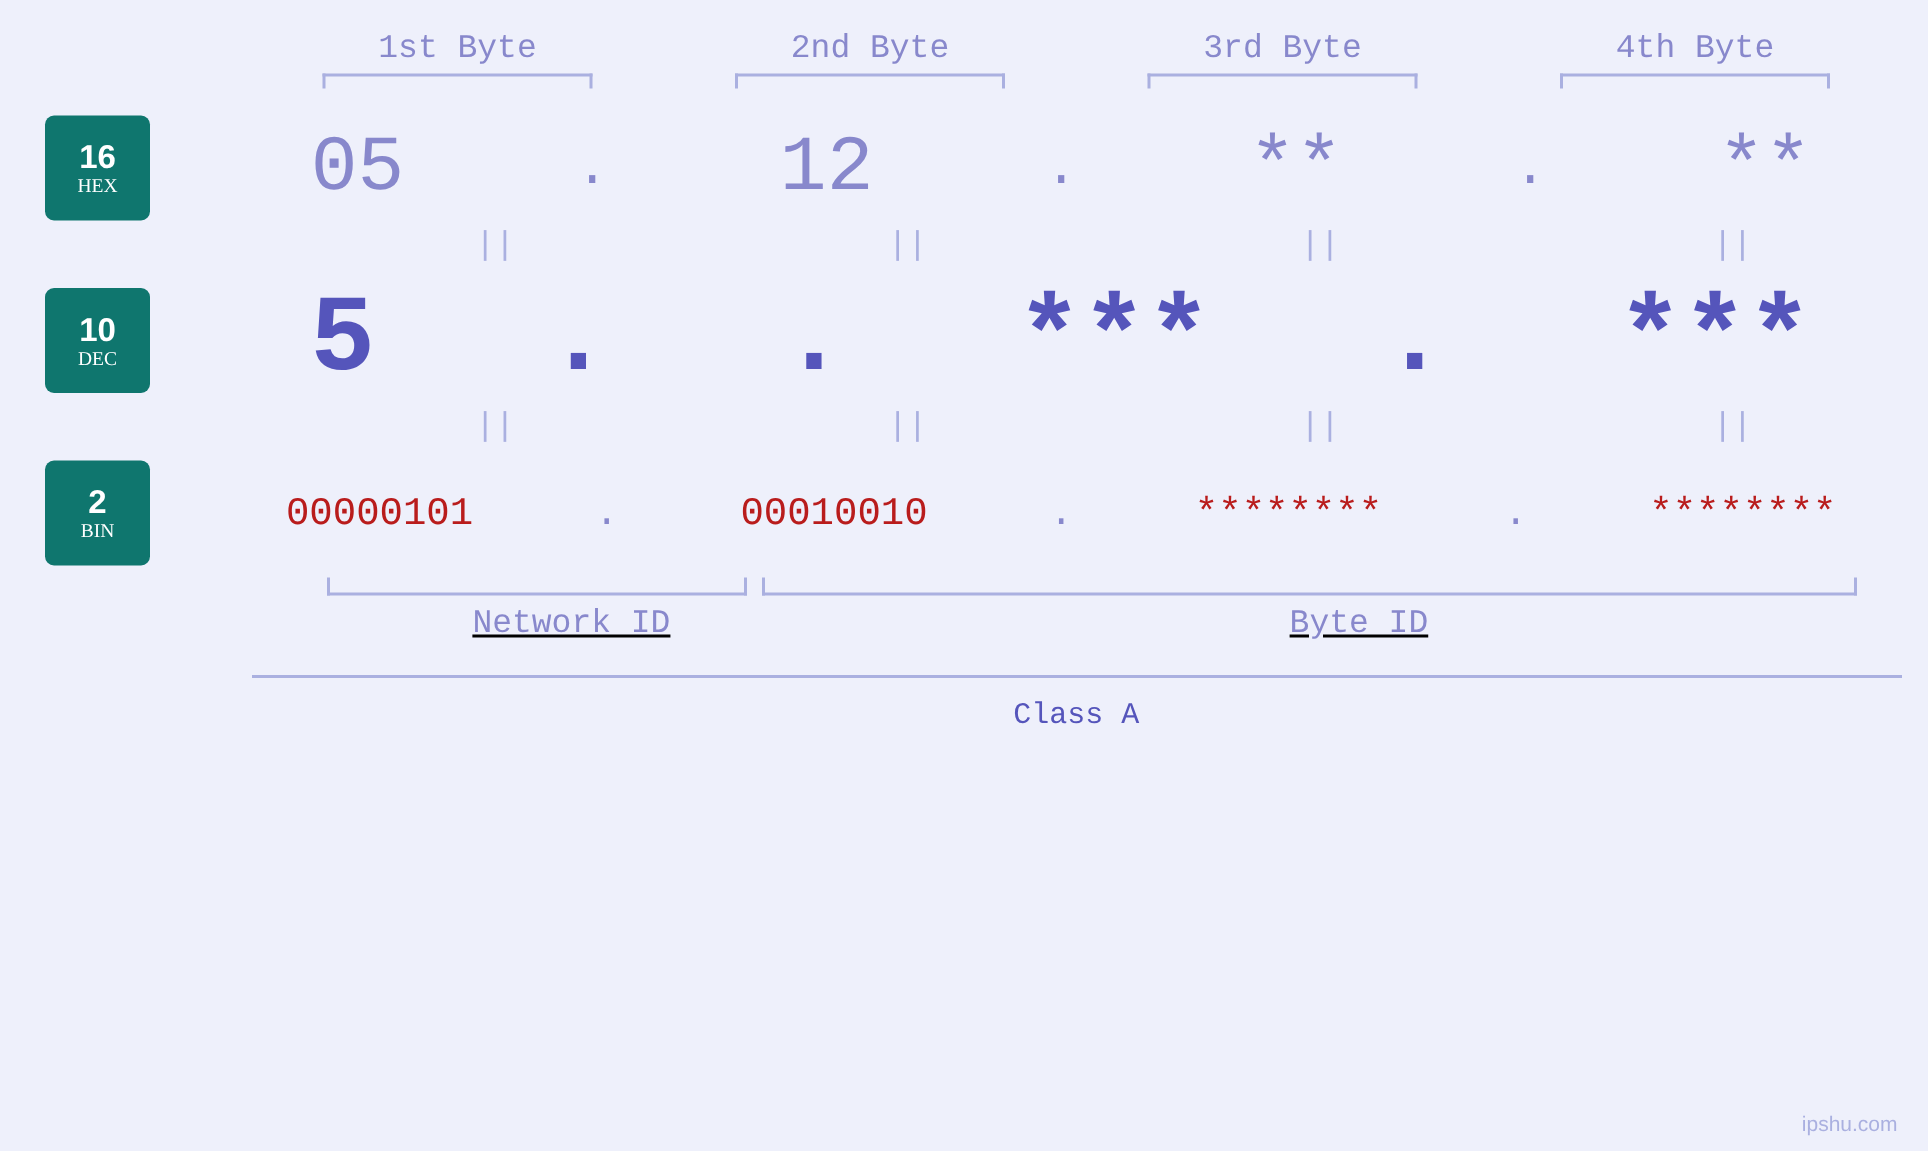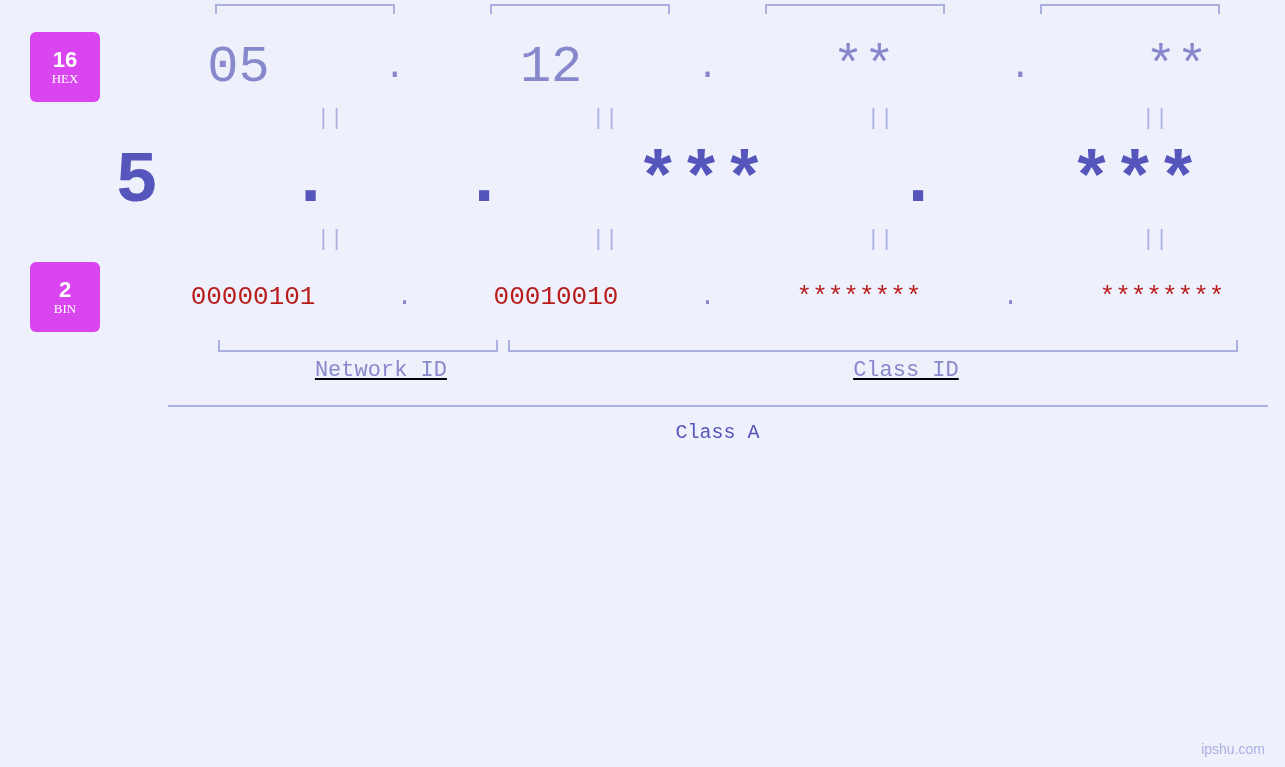--- a/index.html
+++ b/index.html
@@ -57,21 +57,21 @@
       display: flex;
       align-items: center;
       width: 1285px;
       position: relative;
     }
 
     
     .badge {
       width: 70px;
       height: 70px;
-      background-color: #d946ef;
+      background-color: #0f766e;
       border-radius: 6px;
       display: flex;
       flex-direction: column;
       align-items: center;
       justify-content: center;
       margin-left: 30px;
       flex-shrink: 0;
       text-align: center;
     }
     .badge-num {
@@ -184,20 +184,26 @@
     .hex-dot {
       color: #8888cc;
       font-size: 36px;
     }
   </style>
 </head>
 <body>
 
 <div class="main-container">
 
+  <div class="byte-headers">
+    <div class="byte-label">1st Byte</div>
+    <div class="byte-label">2nd Byte</div>
+    <div class="byte-label">3rd Byte</div>
+    <div class="byte-label">4th Byte</div>
+  </div>
 
   <div class="bracket-row">
     <div class="bracket"></div>
     <div class="bracket"></div>
     <div class="bracket"></div>
     <div class="bracket"></div>
   </div>
 
   <div class="value-row" style="margin-top: 18px;">
     <div class="badge">
@@ -216,20 +222,24 @@
   </div>
 
   <div class="equals-row">
     <div class="equals-sign">||</div>
     <div class="equals-sign">||</div>
     <div class="equals-sign">||</div>
     <div class="equals-sign">||</div>
   </div>
 
   <div class="value-row" style="margin-top: 6px;">
+    <div class="badge">
+      <span class="badge-num">10</span>
+      <span class="badge-label">DEC</span>
+    </div>
     <div class="values-section">
       <span class="dec-val">5</span>
       <span class="dec-dot">.</span>
       <span class="dec-dot">.</span>
       <span class="dec-val">***</span>
       <span class="dec-dot">.</span>
       <span class="dec-val">***</span>
     </div>
   </div>
 
@@ -256,21 +266,21 @@
     </div>
   </div>
 
   <div style="display:flex; width:1100px; margin-left:150px; justify-content:flex-start; margin-top:8px; gap:0;">
     <div style="width:280px; height:12px; border:2px solid #aab0e0; border-top:none; margin-left:50px;"></div>
     <div style="width:730px; height:12px; border:2px solid #aab0e0; border-top:none; margin-left:10px;"></div>
   </div>
 
   <div style="display:flex; width:1100px; margin-left:150px; justify-content:flex-start; margin-top:6px;text-decoration:underline;">
     <div class="network-id-label" style="width:330px; margin-left:50px; text-align:center;">Network ID</div>
-    <div class="host-id-label" style="width:730px; text-align:center;">Class ID</div>
+    <div class="host-id-label" style="width:730px; text-align:center;">Byte ID</div>
   </div>
 
   <div style="width:1100px; margin-left:150px; margin-top:22px;">
     <div class="bottom-line"></div>
     <div class="class-label">Class A</div>
   </div>
 
   <div class="watermark">ipshu.com</div>
 
 </div>

